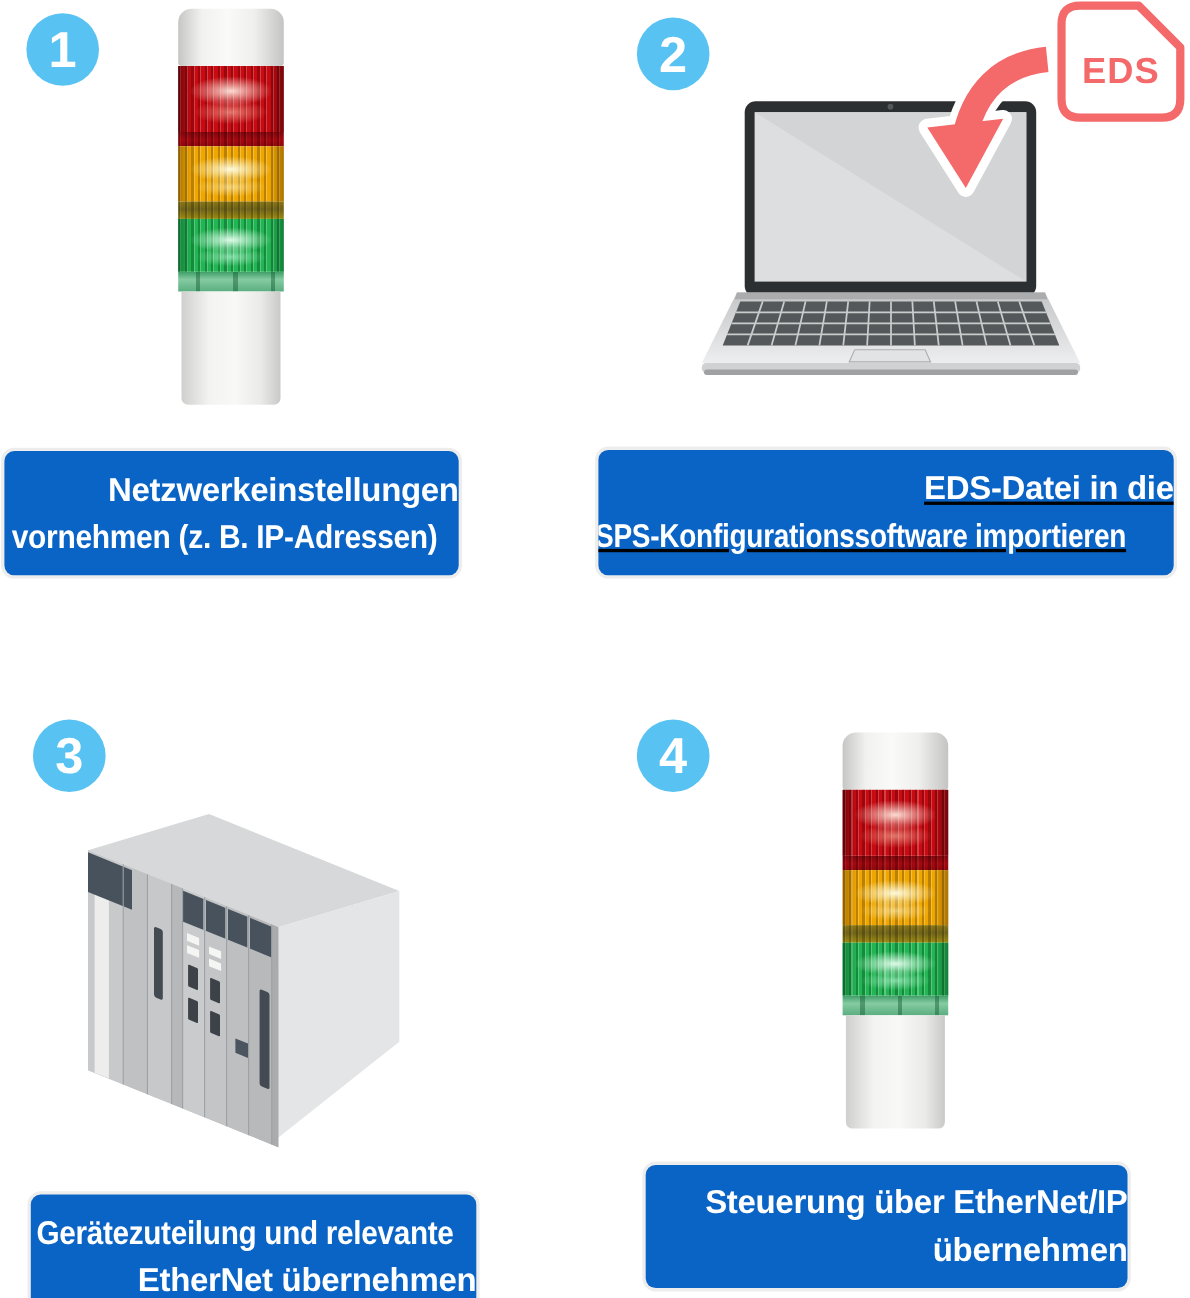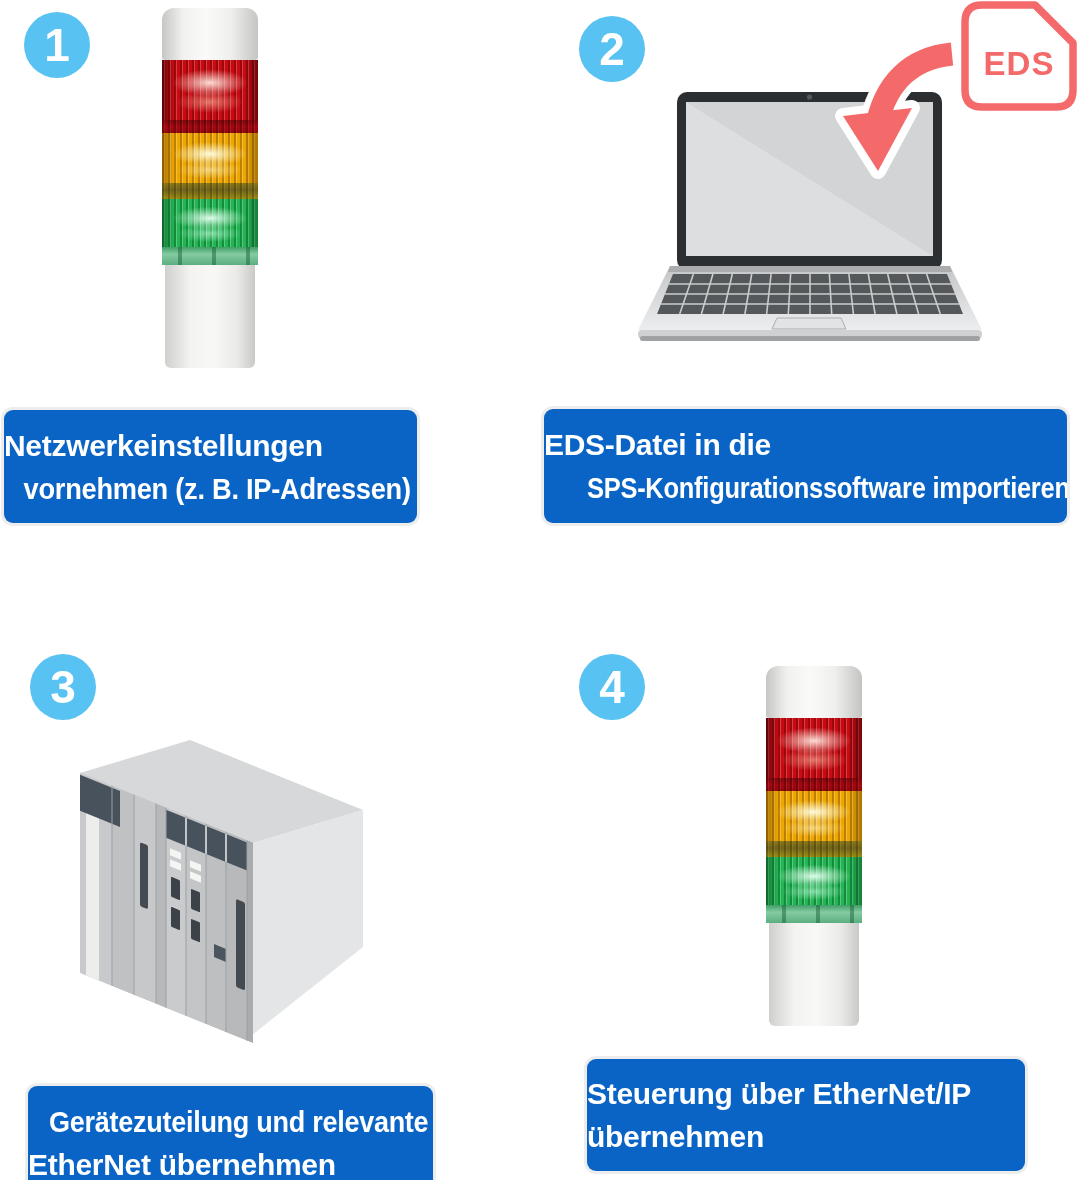--- a/index.html
+++ b/index.html
@@ -10,21 +10,21 @@
   
   .badge{
     position:absolute;width:66px;height:66px;border-radius:50%;
     background:#58C2F2;color:#fff;display:flex;align-items:center;justify-content:center;
     font-size:46px;font-weight:bold;line-height:1;
   }
   
   .label-box{
     position:absolute;background:#0A64C6;border-radius:9px;
     box-shadow:0 0 0 3px #ededed;
-    display:flex;flex-direction:column;align-items:flex-start;justify-content:center;
+    display:flex;flex-direction:column;align-items:flex-end;justify-content:center;
     overflow:hidden;
   }
   .label-line{
     display:block;color:#ffffff;font-weight:bold;font-size:30px;line-height:43px;
     white-space:nowrap;transform-origin:50% 50%;letter-spacing:-0.3px;
   }
   
   .tower{position:absolute;width:96px;}
   .tower > div{width:100%;}
   .t-cap{
@@ -132,21 +132,21 @@
     <polygon points="31,82 100,74 66,137" fill="#ffffff" stroke="#ffffff" stroke-width="16" stroke-linejoin="round"></polygon>
     <path d="M140,20 C100,24 72,48 64,96" fill="none" stroke="#F4696A" stroke-width="23"></path>
     <polygon points="31,82 100,74 66,137" fill="#F4696A" stroke-linejoin="round"></polygon>
   </svg>
 
   <svg class="illu" style="left:961px;top:0px;" width="118" height="112" viewBox="0 0 118 112">
     <path d="M21 5 H74 L112 43 V90 Q112 107 95 107 H21 Q4 107 4 90 V22 Q4 5 21 5 Z" fill="#ffffff" stroke="#F4696A" stroke-width="7.5" stroke-linejoin="round"></path>
     <text x="58" y="75" text-anchor="middle" font-size="33" font-weight="bold" fill="#F4696A" letter-spacing="1" font-family="Liberation Sans, DejaVu Sans, sans-serif">EDS</text>
   </svg>
 
-  <div class="label-box" style="left:544px;top:409px;width:523px;height:114px;">
+  <div class="label-box" style="left:544px;top:409px;width:523px;height:114px;text-decoration:underline;">
     <span class="label-line fit">EDS-Datei in die</span>
     <span class="label-line fit" style="transform: scaleX(0.849);">SPS-Konfigurationssoftware importieren</span>
   </div>
 
   <div class="badge" style="left:30px;top:654px;">
     <span>3</span>
   </div>
 
   <svg class="illu" style="left:68px;top:733px;" width="300" height="312" viewBox="0 0 300 312">
     <defs>

